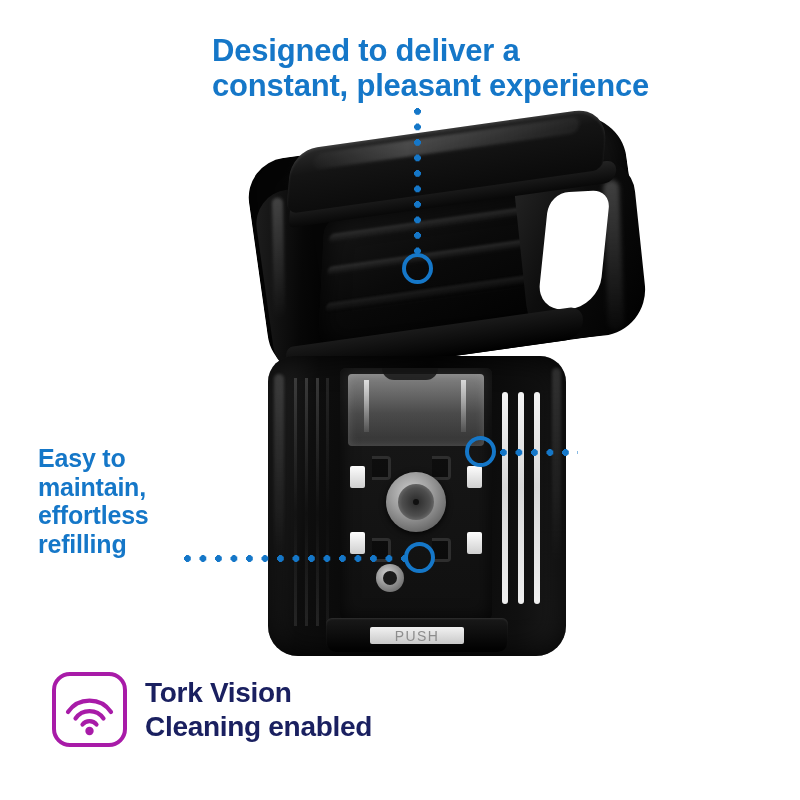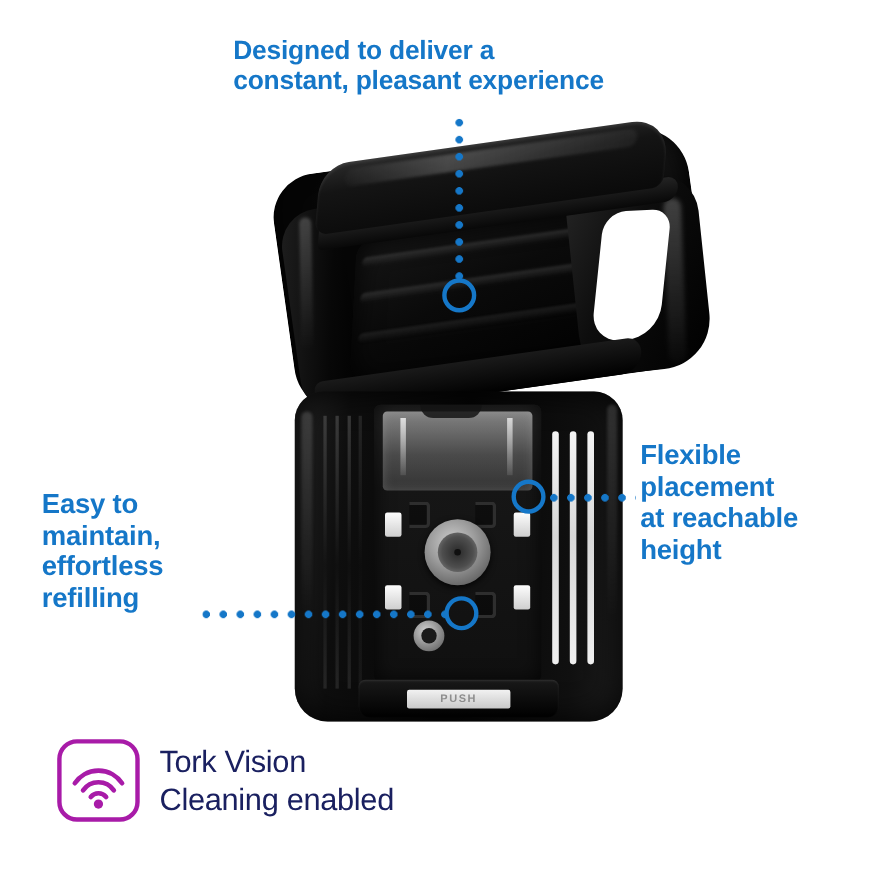--- a/index.html
+++ b/index.html
@@ -29,21 +29,21 @@
     color: #1577C8;
     font-weight: bold;
     line-height: 1.14;
     letter-spacing: -0.2px;
     white-space: pre-line;
   }
   #callout-top {
     left: 212px;
     top: 33px;
     width: 480px;
-    font-size: 24px;
+    font-size: 31px;
   }
   #callout-right {
     left: 582px;
     top: 400px;
     width: 210px;
     font-size: 25px;
   }
   #callout-left {
     left: 38px;
     top: 444px;
@@ -395,22 +395,22 @@
     position: absolute;
     left: 44px; top: 9px;
     width: 94px; height: 17px;
     border-radius: 2px;
     background: linear-gradient(180deg, #f2f2f2, #c9c9c9);
     display: flex;
     align-items: center;
     justify-content: center;
   }
   .push-text {
-    font-size: 10px;
-    font-weight: bold;
+    font-size: 14px;
+    font-weight: normal;
     letter-spacing: 1.4px;
     color: #8d8d8d;
   }
 
   
   #badge {
     position: absolute;
     left: 52px;
     top: 672px;
     display: flex;
@@ -422,21 +422,21 @@
     width: 75px;
     height: 75px;
     border: 4px solid #A81BA8;
     border-radius: 18px;
     box-sizing: border-box;
     flex: 0 0 auto;
   }
   #badge-icon svg { position: absolute; left: 0; top: 0; }
   #badge-text {
     color: #1A2060;
-    font-weight: normal;
+    font-weight: bold;
     font-size: 28px;
     line-height: 1.18;
     letter-spacing: -0.3px;
     white-space: pre-line;
   }
 </style>
 </head>
 <body>
 
 <div id="stage">
@@ -513,24 +513,20 @@
 
   <div class="dots-h" id="dots-right"></div>
   <div class="ring" id="ring-right"></div>
 
   <div class="dots-h" id="dots-left"></div>
   <div class="ring" id="ring-left"></div>
 
   <div class="callout" id="callout-top">Designed to deliver a
 constant, pleasant experience</div>
 
-  <div class="callout" id="callout-right">Flexible
-placement
-at reachable
-height</div>
 
   <div class="callout" id="callout-left">Easy to
 maintain,
 effortless
 refilling</div>
 
   <div id="badge">
     <div id="badge-icon">
       <svg width="67" height="67" viewBox="0 0 67 67" aria-hidden="true">
         <g fill="none" stroke="#A81BA8" stroke-width="4.2" stroke-linecap="round">

